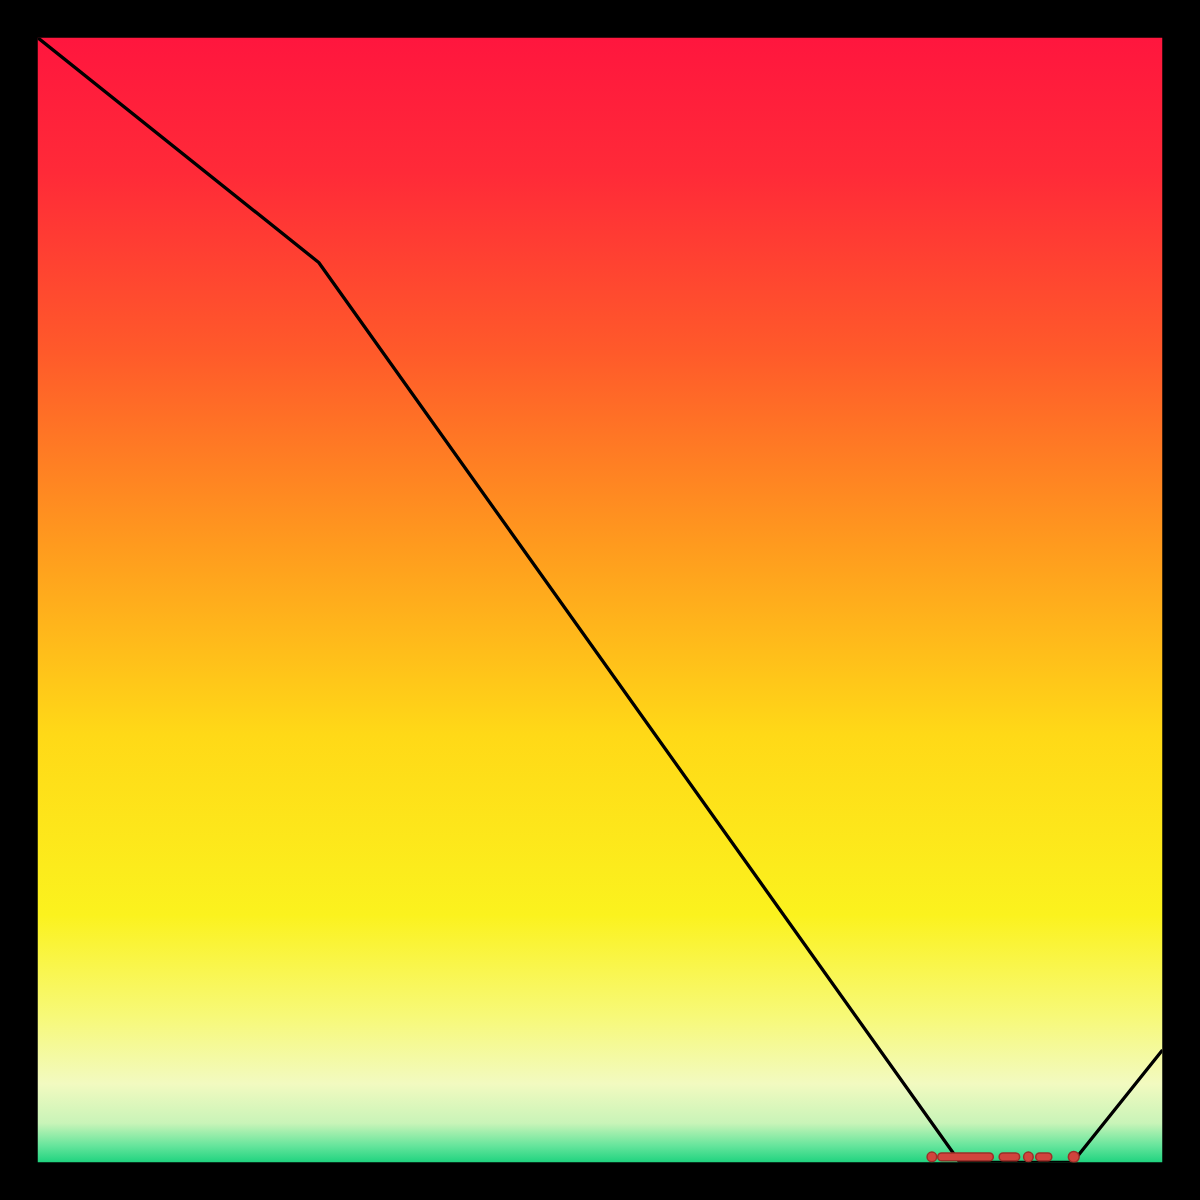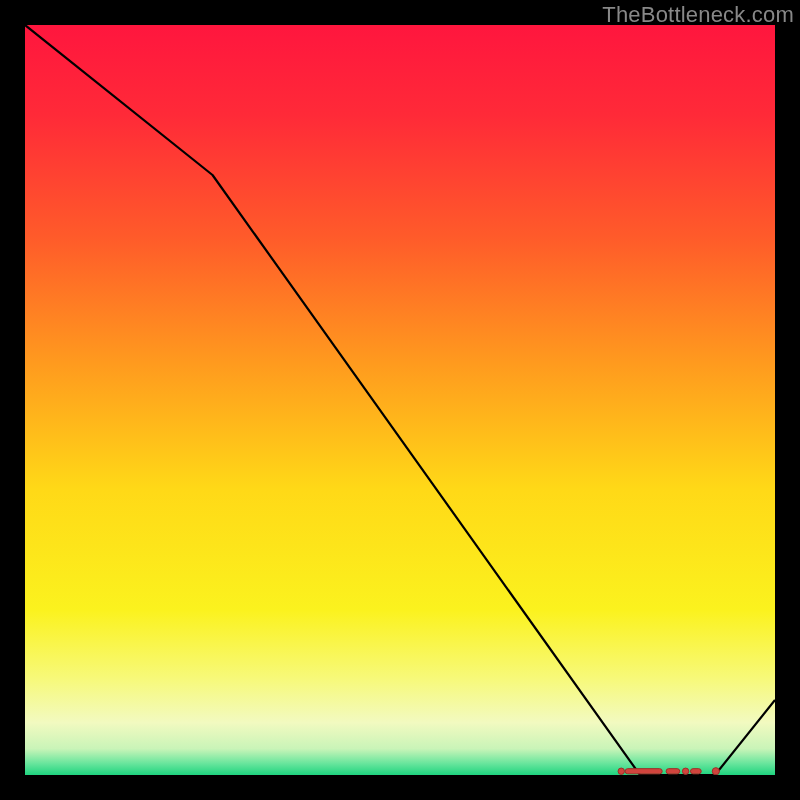--- a/index.html
+++ b/index.html
@@ -52,21 +52,20 @@
     fill: #d1443d;
     stroke: #9c2f29;
     stroke-width: 1;
   }
 </style>
 </head>
 <body>
 
 <div class="container">
 
-  <div class="watermark">TheBottleneck.com</div>
 
   <div class="plot-area">
     <svg id="chart-svg" viewBox="0 0 750 750" width="750" height="750">
       <defs>
         <linearGradient id="bg-grad" x1="0" y1="0" x2="0" y2="1">
             <stop offset="0%" stop-color="#ff163e"></stop>
             <stop offset="12%" stop-color="#ff2a38"></stop>
             <stop offset="28.000000000000004%" stop-color="#ff5a2a"></stop>
             <stop offset="45%" stop-color="#ff9a1e"></stop>
             <stop offset="62%" stop-color="#ffd917"></stop>

